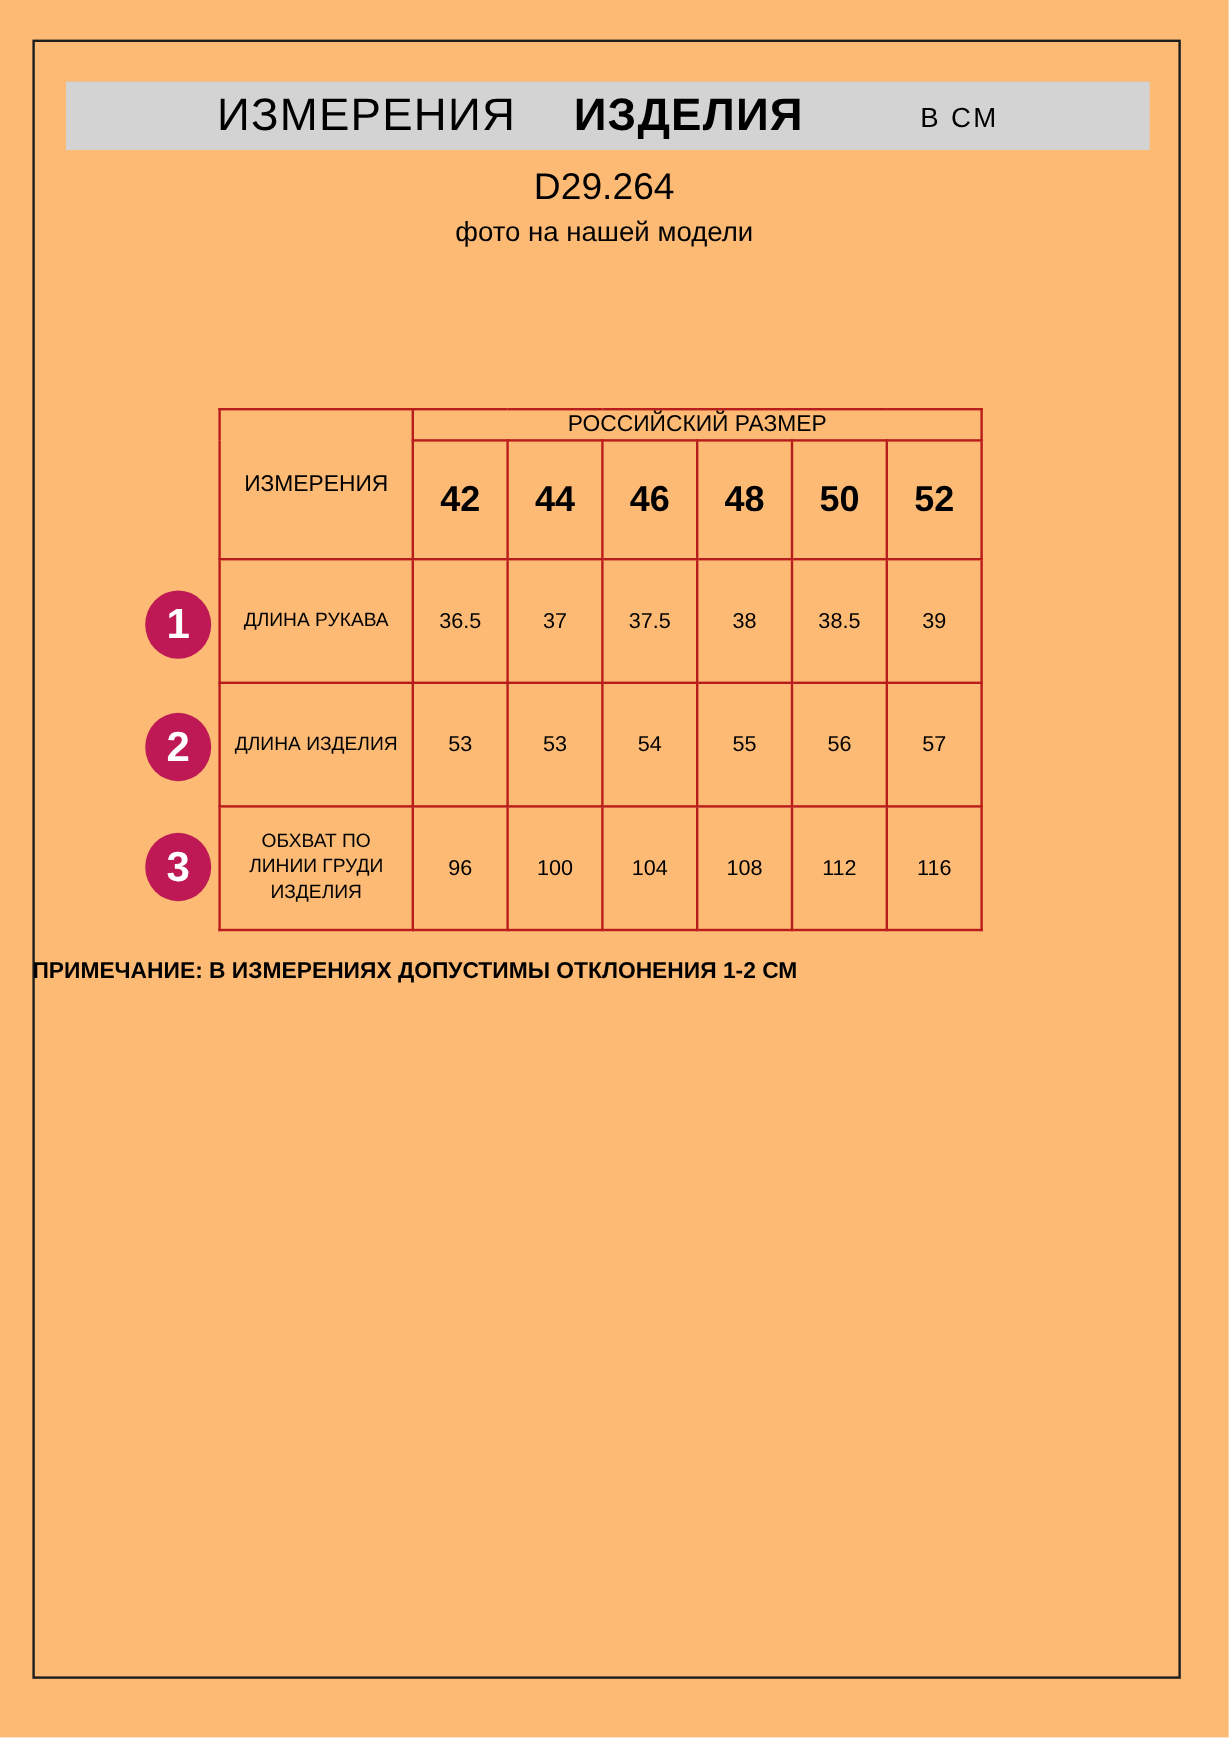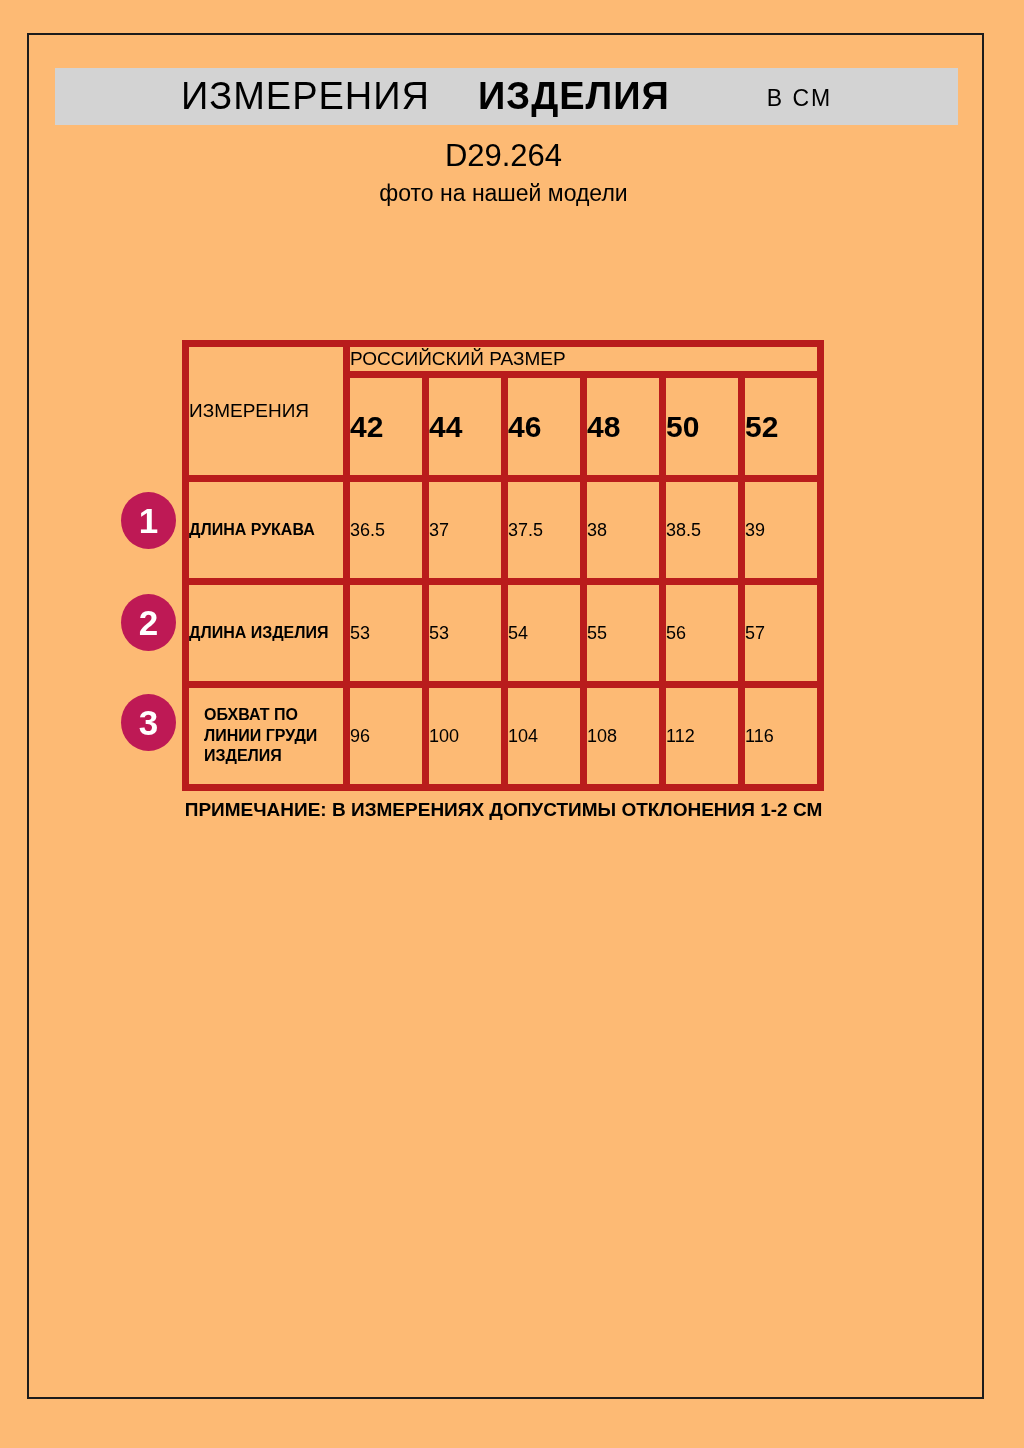--- a/index.html
+++ b/index.html
@@ -43,33 +43,33 @@
     font-size: 23px;
     line-height: 33px;
   }
   .size-table {
     position: absolute;
     left: 182px; top: 340px;
     border-collapse: collapse;
     table-layout: fixed;
   }
   .size-table th, .size-table td {
-    border: 7px solid #b91c1c;
-    text-align: left;
+    border: 2px solid #b91c1c;
+    text-align: center;
     vertical-align: middle;
     padding: 0;
   }
   .col-label { width: 161px; }
   .col-size  { width: 79px; }
   .r-group th { height: 24px; }
   .group-header { font-size: 19px; font-weight: normal; }
   .measure-header { font-size: 19px; font-weight: normal; }
   .r-sizes th { height: 97px; font-size: 30px; font-weight: bold; }
   .r-data { height: 103px; }
-  .row-label { font-size: 16px; font-weight: bold; white-space: nowrap; }
+  .row-label { font-size: 16px; font-weight: normal; white-space: nowrap; }
   .row-label .wrap3 {
     white-space: normal;
     width: 124px;
     margin: 0 auto;
     line-height: 1.3;
   }
   .value-cell { font-size: 18px; }
   .badge {
     position: absolute;
     left: 121px;
@@ -82,21 +82,21 @@
     display: flex;
     align-items: center;
     justify-content: center;
   }
   .badge-1 { top: 492px; }
   .badge-2 { top: 594px; }
   .badge-3 { top: 694px; }
   .note {
     position: absolute;
     left: 27px; top: 799px; width: 953px;
-    text-align: center;
+    text-align: left;
     font-size: 19px;
     font-weight: bold;
   }
 </style>
 </head>
 <body>
 
 <div class="page">
 
   <div class="frame"></div>

